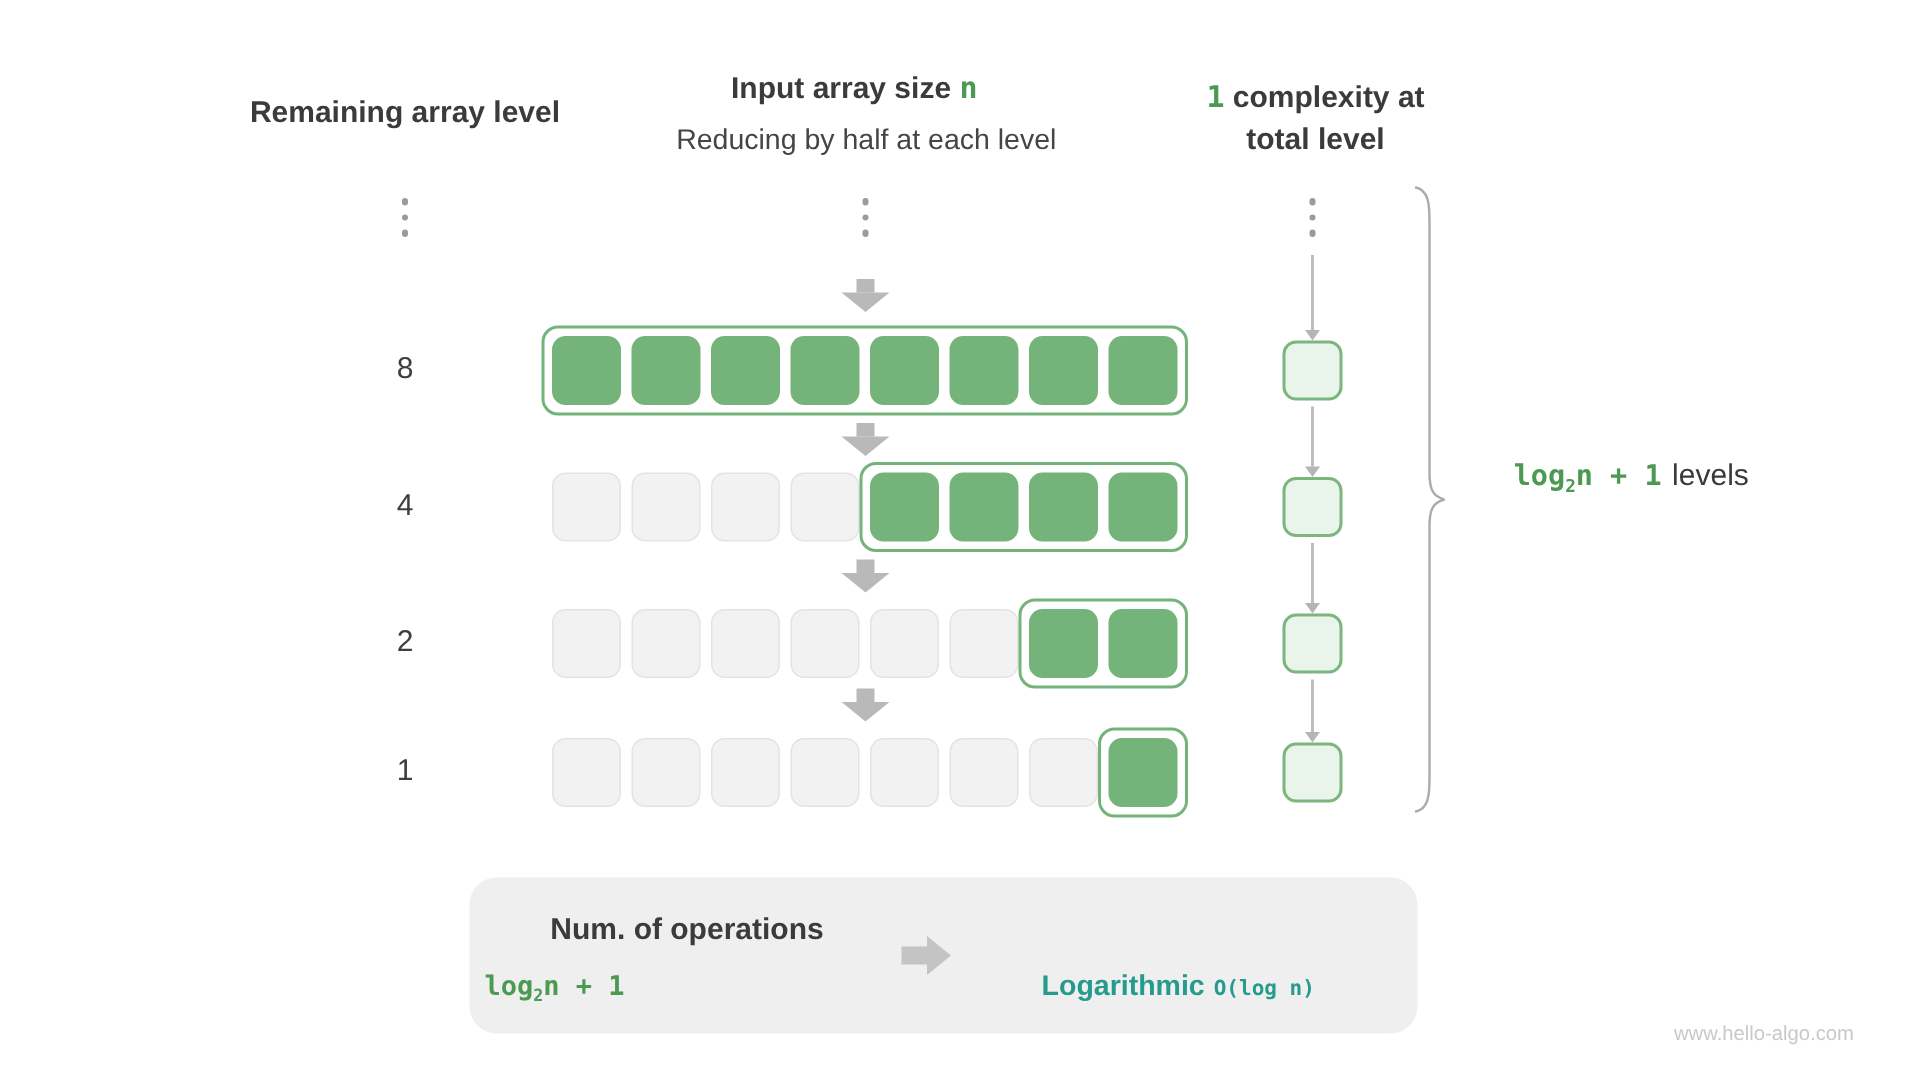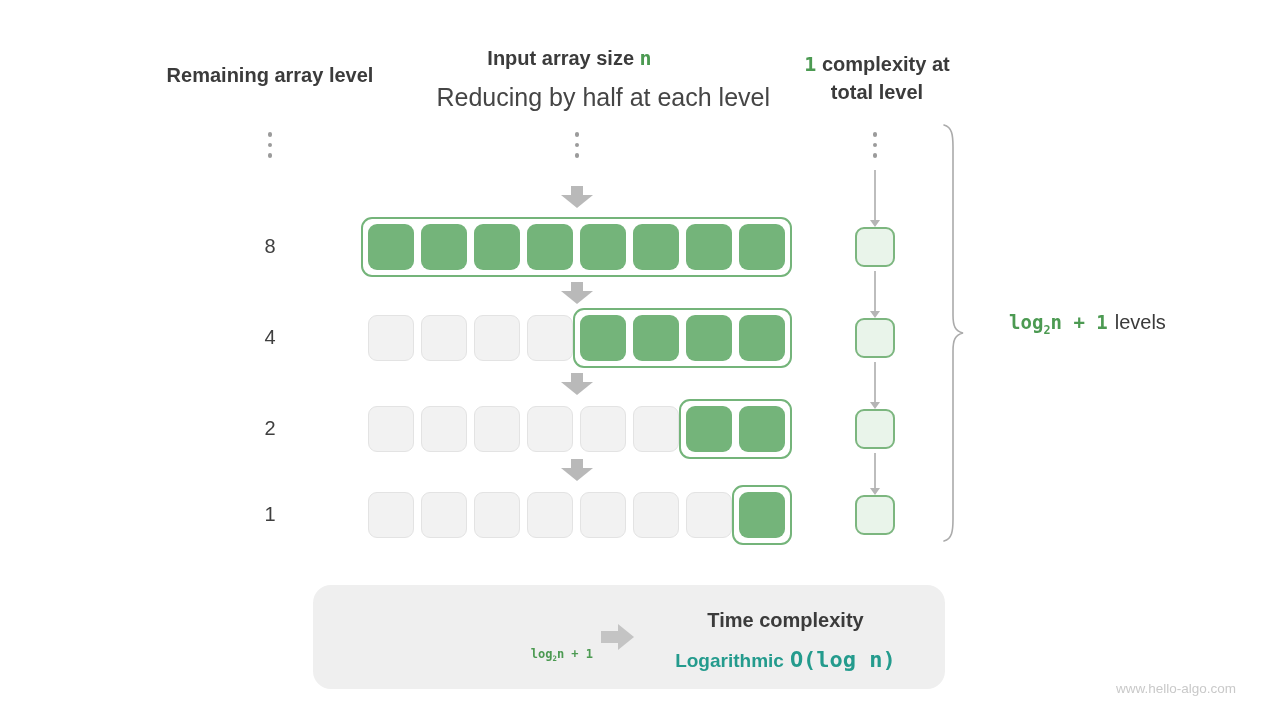--- a/index.html
+++ b/index.html
@@ -10,22 +10,22 @@
     color:var(--dark-text,#3b3b3b);
   }
   .mono{font-family:"DejaVu Sans Mono", monospace;}
   .green{color:var(--green-text,#4c9a52);}
   sub{font-size:0.62em;}
 
   
   .hdr{position:absolute;font-weight:bold;font-size:20px;text-align:center;color:var(--dark-text,#3b3b3b);}
   .left-hdr{left:100px;top:64px;width:340px;}
   .center-title{left:412px;top:46px;width:315px;}
-  .center-sub{position:absolute;left:385px;top:83px;width:385px;text-align:right;
-    font-size:25px;color:#454545;}
+  .center-sub{position:absolute;left:385px;top:83px;width:385px;text-align:center;
+    font-size:19px;color:#454545;}
   .right-title{left:772px;top:50px;width:210px;line-height:28px;}
 
   
   .dots{position:absolute;display:flex;flex-direction:column;gap:6px;align-items:center;width:6px;}
   .dots i{width:4.5px;height:4.5px;border-radius:50%;background:#9b9b9b;}
 
   
   .row-label{position:absolute;left:240px;width:60px;text-align:center;font-size:20px;color:#3f3f3f;}
   .cell{position:absolute;width:46px;height:46px;border-radius:9px;box-sizing:border-box;}
   .cell.gray{background:var(--gray-cell,#f2f2f2);border:1px solid var(--gray-cell-border,#e3e3e3);}
@@ -38,40 +38,40 @@
     border-top:13px solid var(--arrow,#b9b9b9);}
   .op-square{position:absolute;width:40px;height:40px;box-sizing:border-box;
     border:2px solid var(--op-border,#7cb67f);background:var(--op-fill,#e9f4ea);border-radius:9px;}
   .vline{position:absolute;width:1.5px;background:#bdbdbd;}
   .vhead{position:absolute;width:0;height:0;border-left:5px solid transparent;border-right:5px solid transparent;
     border-top:7px solid #b5b5b5;}
 
   
   .brace-svg{position:absolute;left:941px;top:123px;}
   .brace-label{position:absolute;left:985px;top:306px;width:205px;text-align:center;
-    font-size:20px;line-height:32px;color:#3a3a3a;}
+    font-size:20px;line-height:22px;color:#3a3a3a;}
   .brace-label .mono{font-weight:bold;font-size:19px;}
   .bl-rest{margin-left:7px;}
 
   
   .summary{position:absolute;left:313px;top:585px;width:632px;height:104px;
     background:var(--box-bg,#efefef);border-radius:18px;}
   .ops-title{position:absolute;left:10px;top:24px;width:270px;text-align:center;
     font-weight:bold;font-size:20px;color:var(--dark-text,#3b3b3b);}
-  .ops-value{position:absolute;left:10px;top:62px;width:270px;text-align:right;
-    font-weight:bold;font-size:12px;}
+  .ops-value{position:absolute;left:10px;top:62px;width:270px;text-align:left;
+    font-weight:bold;font-size:18px;}
   .sum-arrow{position:absolute;left:288px;top:39px;display:flex;align-items:center;}
   .sum-arrow .shaft{width:17px;height:12px;background:#c4c4c4;}
   .sum-arrow .head{width:0;height:0;border-top:13px solid transparent;border-bottom:13px solid transparent;
     border-left:16px solid #c4c4c4;}
   .tc-title{position:absolute;left:330px;top:24px;width:285px;text-align:center;
     font-weight:bold;font-size:20px;color:var(--dark-text,#3b3b3b);}
   .tc-value{position:absolute;left:330px;top:62px;width:285px;text-align:center;
     font-weight:bold;font-size:19px;color:var(--teal-text,#249b8d);}
-  .tc-value .mono{font-size:22px;margin-left:6px;margin-top:36px;}
+  .tc-value .mono{font-size:14px;margin-left:6px;margin-top:36px;}
 
   .watermark{position:absolute;left:1000px;top:681px;width:236px;text-align:right;
     font-size:13.5px;color:var(--watermark,#c9c9c9);}
 </style>
 </head>
 <body>
 
 <div class="hdr left-hdr">Remaining array level</div>
 
 <div class="hdr center-title"><span>Input array size </span><span class="mono green">n</span></div>
@@ -169,22 +169,22 @@
 
 <svg class="brace-svg" width="26" height="424" viewBox="0 0 26 424">
   <path d="M3,2 C11,4 12,12 12,24 L12,192 C12,203 14,208 22,210 C14,212 12,217 12,228 L12,396 C12,408 11,416 3,418" fill="none" stroke="#ababab" stroke-width="1.6" stroke-linecap="round"></path>
 </svg>
 
 <div class="brace-label">
   <div><span class="mono green"><span>log</span><sub>2</sub><span>n + 1</span></span><span class="bl-rest">levels</span></div>
 </div>
 
 <div class="summary">
+  <div class="ops-title">Num. of operations</div>
   <div class="ops-value mono green"><span>log</span><sub>2</sub><span>n + 1</span></div>
   <div class="sum-arrow">
     <div class="shaft"></div>
       <div class="head"></div>
   </div>
-  <div class="tc-title">Time complexity</div>
   <div class="tc-value"><span>Logarithmic</span><span class="mono">O(log n)</span></div>
 </div>
 
 <div class="watermark">www.hello-algo.com</div>
 
 </body></html>

